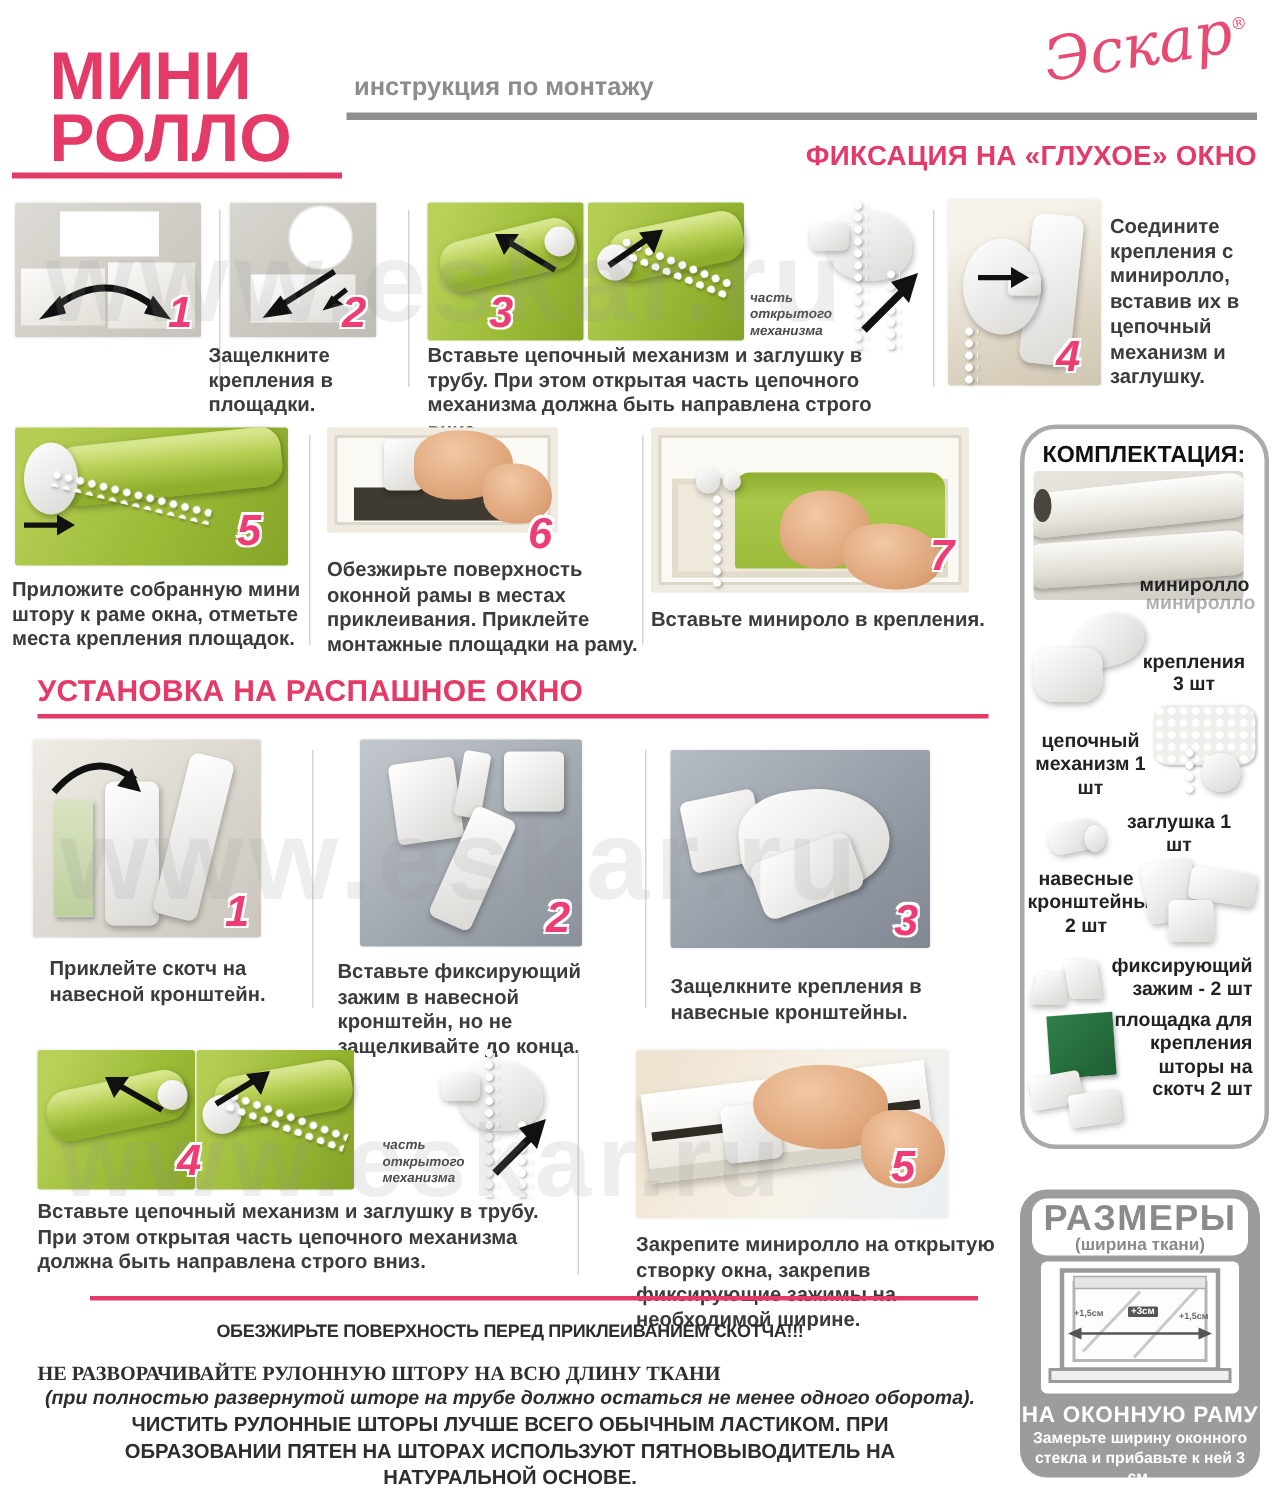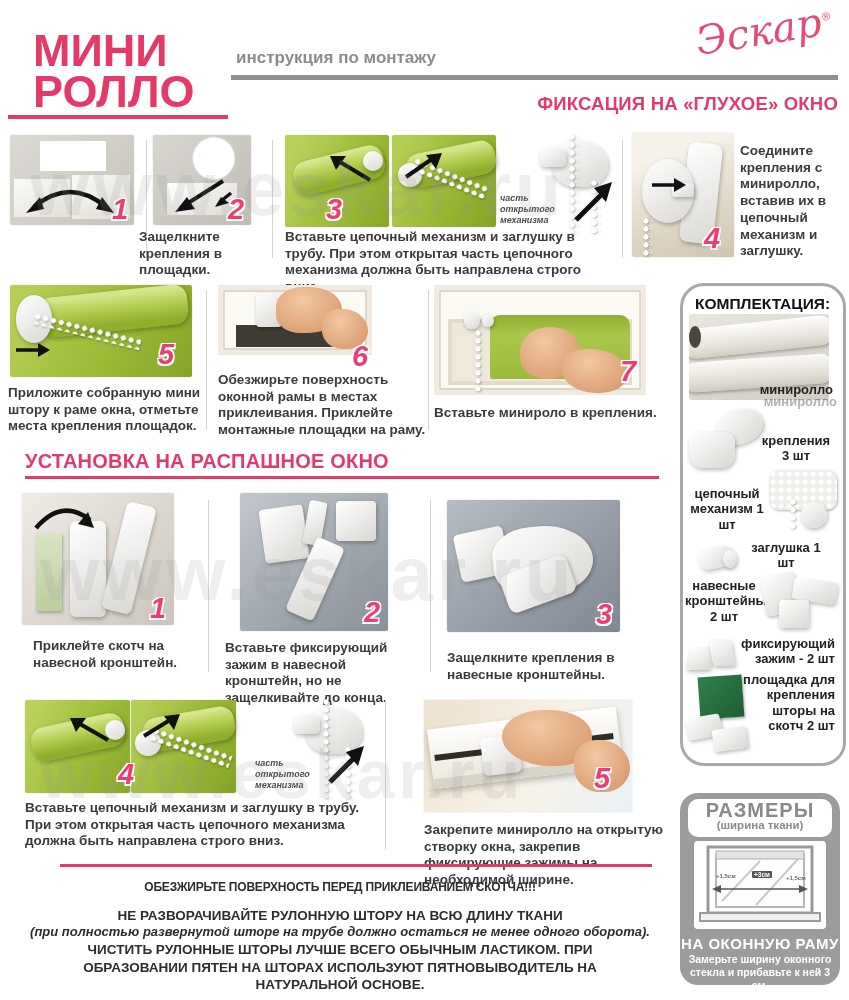--- a/index.html
+++ b/index.html
@@ -26,21 +26,21 @@
   .beads{background-image:radial-gradient(circle 2.6px,#ffffff 0 2.4px,rgba(255,255,255,0) 2.8px);
          background-size:8px 8px;filter:drop-shadow(1px 1px 1px rgba(0,0,0,.3));}
   .hand{background:radial-gradient(ellipse at 40% 30%,#f2c9a4,#dda277 70%,#c98a5e);}
   .mech-label{font-size:9px;font-style:italic;font-weight:700;color:#4c4c4c;line-height:1.2;}
   .wm{font-weight:800;color:rgba(150,150,150,.16);white-space:nowrap;overflow:hidden;z-index:5;
       letter-spacing:4px;pointer-events:none;}
   .kitbox{border:3px solid #a9a9a9;border-radius:24px;background:#fff;z-index:4;}
   .kit-title{font-weight:800;font-size:15.5px;color:#111;}
   .kit-label{font-weight:700;font-size:13px;color:#222;line-height:1.18;}
   .sizebox{background:#9c9c9c;border-radius:18px;z-index:4;}
-  .size-title{font-weight:800;font-size:20px;color:#8a8a8a;letter-spacing:1px;}
+  .size-title{font-weight:800;font-size:24px;color:#8a8a8a;letter-spacing:1px;}
   .size-sub{font-weight:700;font-size:11.5px;color:#8a8a8a;}
   .size-frame{background:#fff;border-radius:4px;}
   .size-foot-title{font-weight:800;font-size:15px;color:#fff;letter-spacing:.5px;}
   .size-foot-text{font-weight:700;font-size:10.5px;color:#fff;line-height:1.25;}
   .warn1{font-weight:800;font-size:12px;color:#2d2d2d;letter-spacing:-0.2px;}
   .warn2{font-weight:800;font-size:13.5px;color:#2d2d2d;}
   .warn3{font-style:italic;font-weight:600;font-size:13px;color:#2d2d2d;}
   .warn4{font-weight:800;font-size:13.5px;color:#2d2d2d;line-height:1.3;}
   .frame{background:#fbf9f3;box-shadow:inset 0 0 0 5px #efebe1,inset 0 0 0 7px #ddd8cb;}
   .tinybadge{background:#555;color:#fff;font-size:6.5px;font-weight:700;padding:0 2px;border-radius:1px;}
@@ -339,17 +339,17 @@
       <span class="abs tinylbl" style="left:22px;top:32px;">+1,5см</span>
       <span class="abs tinybadge" style="left:58px;top:30px;">+3см</span>
       <span class="abs tinylbl" style="left:92px;top:34px;">+1,5см</span>
     </div>
     <div class="abs size-foot-title" style="left:0;top:142px;width:160px;text-align:center;">НА ОКОННУЮ РАМУ</div>
     <div class="abs size-foot-text" style="left:8px;top:160px;width:144px;text-align:center;">Замерьте ширину оконного стекла и прибавьте к ней 3 см.</div>
   </div>
 
   <div class="abs secline" style="left:60px;top:864px;width:592px;height:3px;"></div>
   <div class="abs warn1" style="left:25px;top:880px;width:630px;text-align:center;">ОБЕЗЖИРЬТЕ ПОВЕРХНОСТЬ ПЕРЕД ПРИКЛЕИВАНИЕМ СКОТЧА!!!</div>
-  <div class="abs warn2" style="left:25px;top:908px;width:630px;text-align:center;">НЕ РАЗВОРАЧИВАЙТЕ РУЛОННУЮ ШТОРУ НА ВСЮ ДЛИНУ ТКАНИ</div>
+  <div class="abs warn2" style="left:25px;top:908px;width:630px;font-family:Liberation Serif, serif;">НЕ РАЗВОРАЧИВАЙТЕ РУЛОННУЮ ШТОРУ НА ВСЮ ДЛИНУ ТКАНИ</div>
   <div class="abs warn3" style="left:25px;top:924px;width:630px;text-align:center;">(при полностью развернутой шторе на трубе должно остаться не менее одного оборота).</div>
   <div class="abs warn4" style="left:45px;top:941px;width:590px;text-align:center;">ЧИСТИТЬ РУЛОННЫЕ ШТОРЫ ЛУЧШЕ ВСЕГО ОБЫЧНЫМ ЛАСТИКОМ. ПРИ ОБРАЗОВАНИИ ПЯТЕН НА ШТОРАХ ИСПОЛЬЗУЮТ ПЯТНОВЫВОДИТЕЛЬ НА НАТУРАЛЬНОЙ ОСНОВЕ.</div>
 
 </div>
 
 </body></html>

